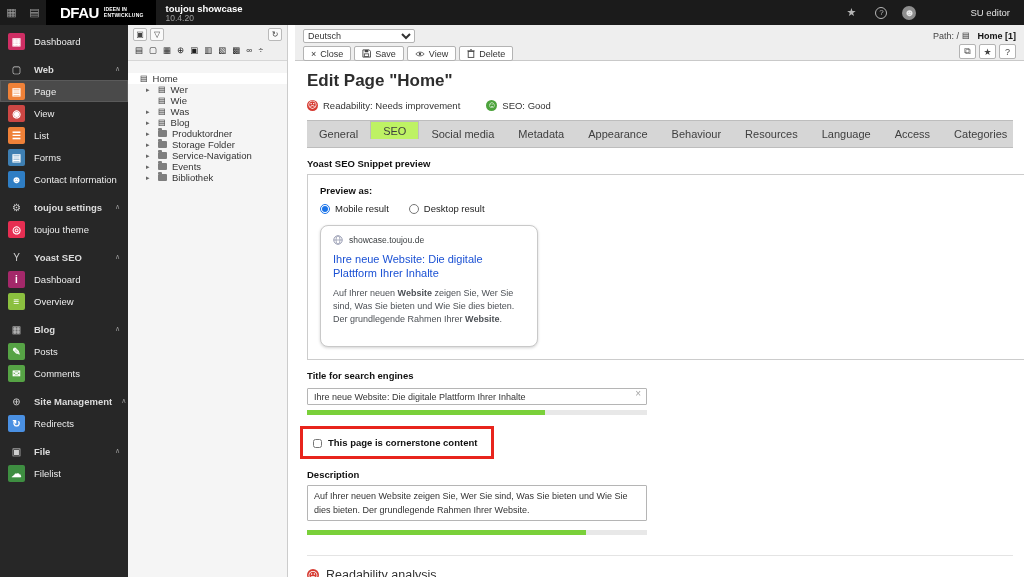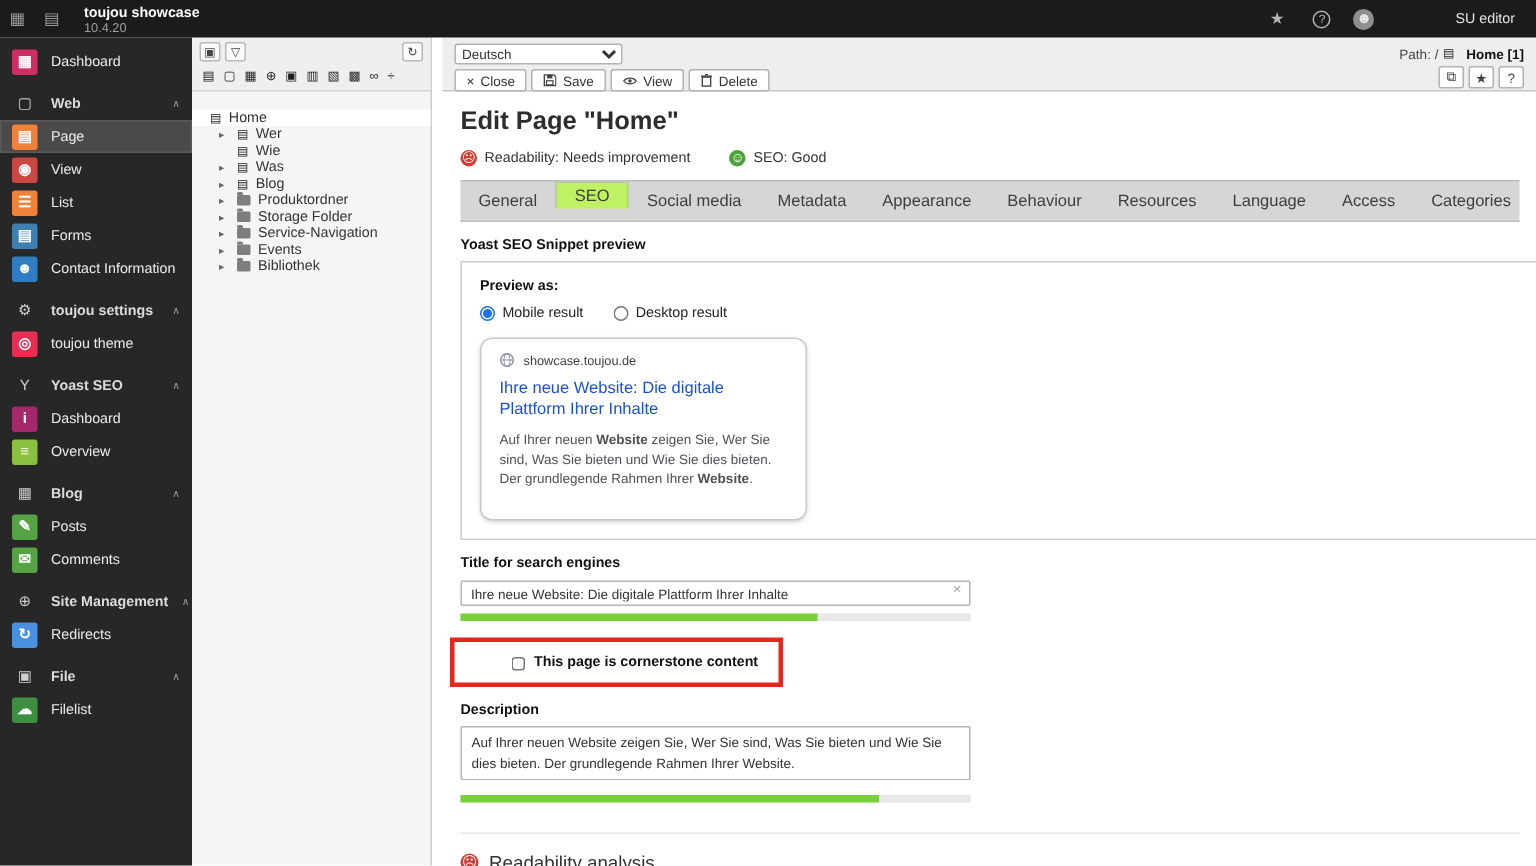--- a/index.html
+++ b/index.html
@@ -118,39 +118,46 @@
   .input-row { position:relative; width:340px; }
   .text-input { width:340px; height:17px; border:1px solid #b5b5b5; border-radius:1px;
     font-size:9px; color:#333; padding:0 18px 0 6px; font-family:"Liberation Sans",sans-serif; }
   .clear-x { position:absolute; right:6px; top:2px; color:#a5a5a5; font-size:10px; cursor:pointer; }
   .progress { width:340px; height:5px; background:#e8e8e8; margin-top:5px; }
   .progress-fill { height:100%; background:#7ad03a; }
 
   .cornerstone-box { display:inline-block; border:3px solid #e8241c; margin:11px 0 0 -7px;
     padding:8px 14px 8px 10px; }
   .cornerstone-label { display:flex; align-items:flex-end; gap:6px; font-size:9.5px; font-weight:bold;
-    color:#111; cursor:pointer;margin-left:28px; }
+    color:#111; cursor:pointer; }
   .cornerstone-label input { width:9px; height:9px; margin:0; }
 
   textarea.desc-area { width:340px; height:36px; border:1px solid #b5b5b5; border-radius:1px;
     font-size:9px; line-height:1.55; color:#333; padding:4px 6px; resize:none;
     font-family:"Liberation Sans",sans-serif; }
 
   .divider { border-top:1px solid #e4e4e4; margin:20px 0 12px; width:706px; }
 
   .ra-head { display:flex; align-items:center; gap:7px; margin-bottom:9px; }
   .ra-title { font-size:12.5px; color:#333; }
   .face.ra { width:12px; height:12px; font-size:10px; }
 </style>
 </head>
 <body>
 
 <div class="topbar">
   <div class="tb-sq">▦</div>
   <div class="tb-sq">▤</div>
+  <div class="tb-logo">
+    <span class="tb-logo-main">DFAU</span>
+    <span class="tb-logo-sub">
+      <span>IDEEN IN</span>
+        <span>ENTWICKLUNG</span>
+    </span>
+  </div>
   <div class="tb-site">
     <span class="tb-site-name">toujou showcase</span>
     <span class="tb-site-ver">10.4.20</span>
   </div>
   <div class="tb-right">
     <div class="tb-ico">★</div>
     <div class="tb-ico">
         <span class="tb-help">?</span>
       </div>
     <div class="tb-user">

